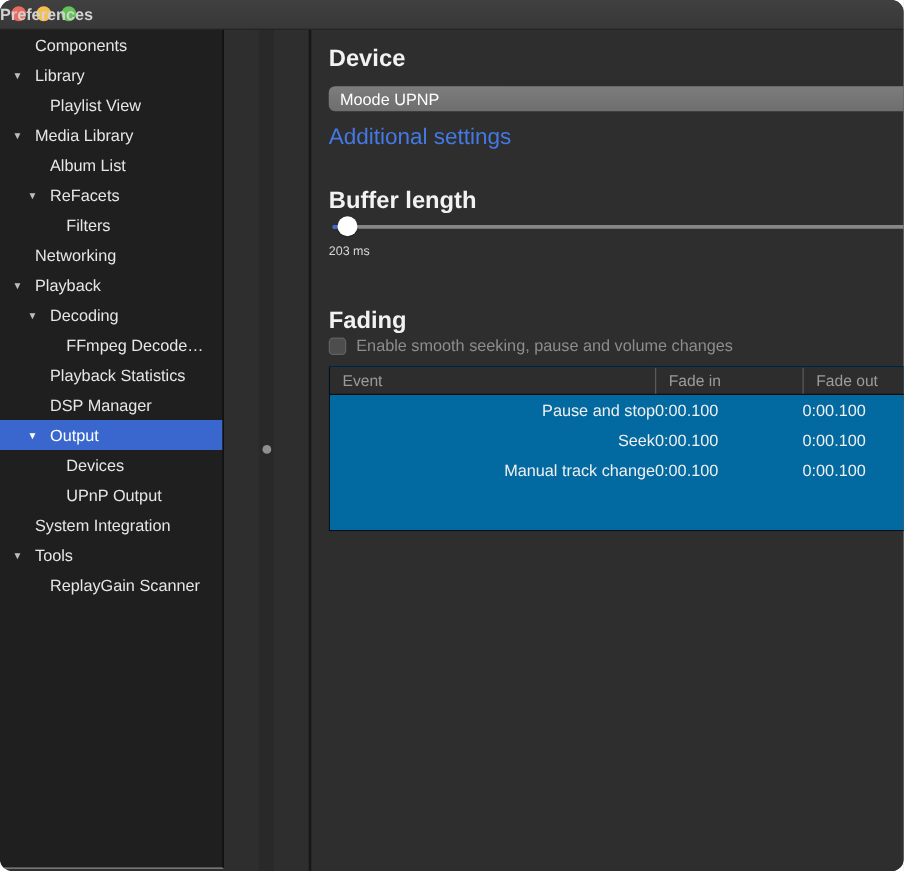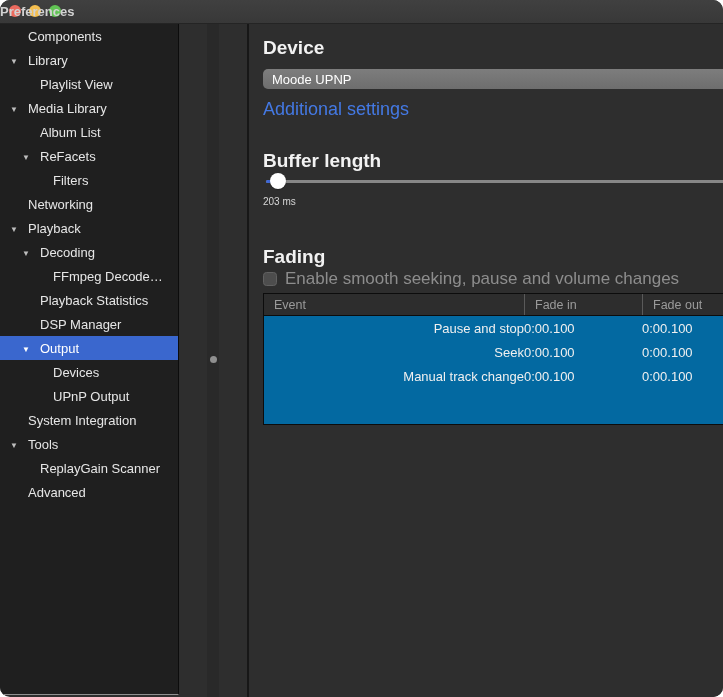--- a/index.html
+++ b/index.html
@@ -27,21 +27,21 @@
   .heading{position:absolute;left:14px;color:#f2f2f2;font-size:19px;font-weight:700;}
   .popup{position:absolute;left:14px;top:45px;width:496px;height:20px;border-radius:5px;background:linear-gradient(#7d7d7d,#6e6e6e);box-sizing:border-box;display:flex;align-items:center;cursor:default;}
   .popup-label{padding-left:9px;font-size:13px;color:#ffffff;flex:1;}
   .popup-cap{position:absolute;right:0;top:0;width:20px;height:20px;border-radius:5px;background:#3e6bd9;display:flex;align-items:center;justify-content:center;}
   .link{position:absolute;left:14px;top:75px;font-size:18px;color:#4479e4;text-decoration:none;cursor:pointer;}
   .slider{position:absolute;left:14px;top:149px;width:496px;height:16px;}
   .slider .track{position:absolute;left:3px;right:0;top:7px;height:3px;border-radius:2px;background:#878787;}
   .slider .fill{position:absolute;left:0;top:0;height:3px;border-radius:2px;background:#3f68d8;}
   .slider .thumb{position:absolute;top:0;width:16px;height:16px;border-radius:50%;background:#ffffff;box-shadow:0 0.5px 1px rgba(0,0,0,.5);}
   .slider-value{position:absolute;left:14px;top:172px;width:496px;text-align:left;font-size:10px;color:#d6d6d6;}
-  .checkbox-row{position:absolute;left:14px;top:245px;display:flex;align-items:center;font-size:17px;color:#8d8d8d;}
+  .checkbox-row{position:absolute;left:14px;top:245px;display:flex;align-items:center;font-size:13px;color:#8d8d8d;}
   .checkbox{width:14px;height:14px;border-radius:3.5px;background:#4d4d4d;border:1px solid #616161;box-sizing:border-box;margin-right:8px;flex:0 0 auto;}
   .ftable{position:absolute;left:14px;top:269px;width:496px;height:132px;background:#0369a1;border:1px solid #0c0c0c;box-sizing:border-box;overflow:hidden;}
   .hrow{display:grid;grid-template-columns:260px 118px 1fr;height:22px;background:#2d2d2d;border-bottom:1px solid #0c0c0c;box-sizing:border-box;}
   .hcell{display:flex;align-items:center;padding-left:10px;font-size:12.5px;color:#9b9b9b;border-left:1px solid #5a5a5a;box-sizing:border-box;}
   .hcell:first-child{border-left:none;}
   .trow{display:grid;grid-template-columns:260px 118px 1fr;height:24px;align-items:center;}
   .trow .c-event{padding-left:14px;font-size:13px;color:#f0f0f0;text-align:right;}
   .trow .c-val{font-size:13px;color:#f0f0f0;padding-right:28px;}
 </style>
 </head>
@@ -137,24 +137,20 @@
         </div>
         <div class="srow">
           <span class="spacer" style="width: 10px;"></span>
           <span class="arrow">▼</span>
           <span class="slabel">Tools</span>
         </div>
         <div class="srow">
           <span class="spacer" style="width: 40px;"></span>
           <span class="slabel">ReplayGain Scanner</span>
         </div>
-        <div class="srow">
-          <span class="spacer" style="width: 28px;"></span>
-          <span class="slabel">Advanced</span>
-        </div>
       </div>
 
     <div class="gutter">
       <span class="handle"></span>
     </div>
 
     <div class="main">
 
       <div class="heading" style="top:13px">Device</div>
 

